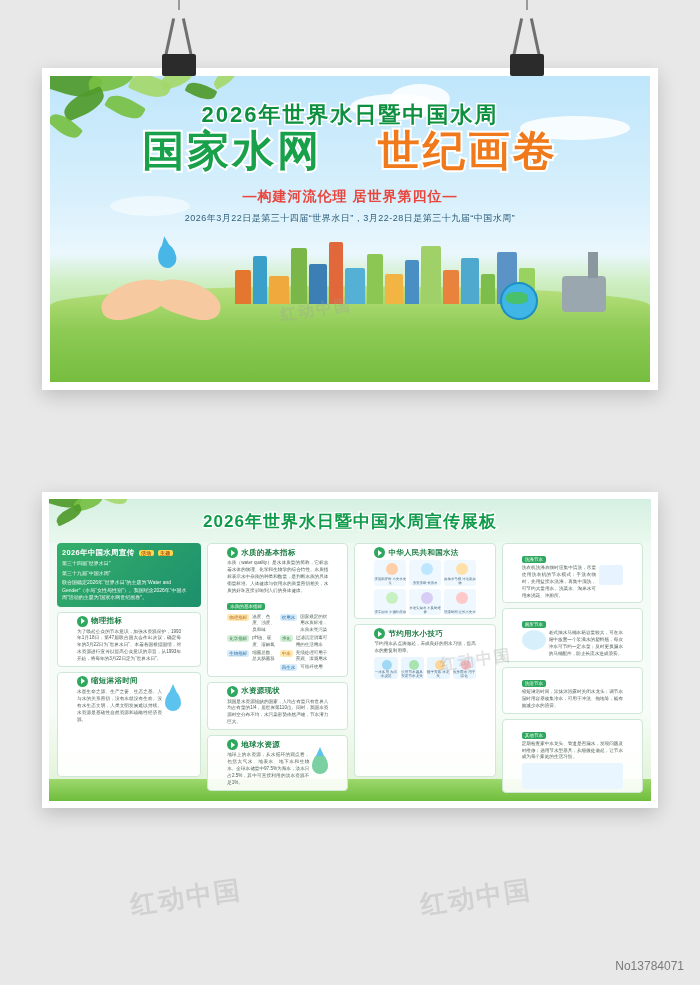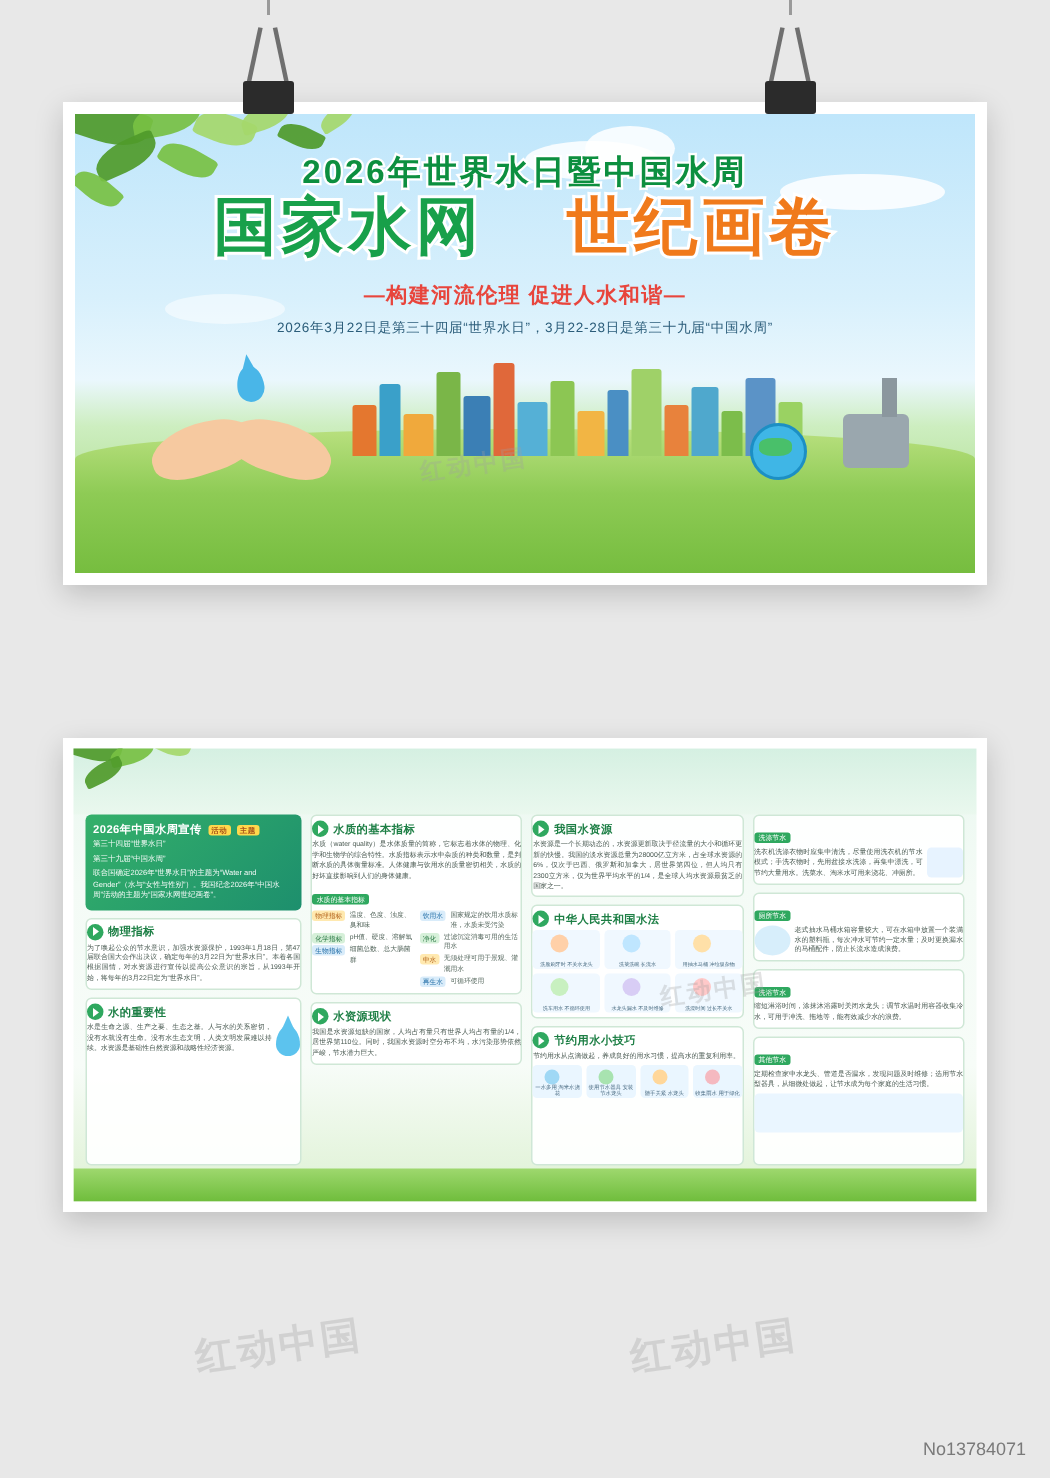--- a/index.html
+++ b/index.html
@@ -71,21 +71,21 @@
      background:linear-gradient(#d5f0e2,#eaf8ee);}
   .b2-title{position:absolute;top:11px;left:0;width:100%;text-align:center;
      font-size:17px;font-weight:bold;letter-spacing:1px;color:#0f9b4a;
      -webkit-text-stroke:2.5px #fff;paint-order:stroke fill;}
   .b2-bottom{position:absolute;bottom:0;left:0;width:100%;height:22px;
      background:linear-gradient(#9ed86e,#6fbd3c);}
   .cols{position:absolute;top:44px;left:8px;right:8px;bottom:24px;display:flex;gap:6px;}
   .col{flex:1;display:flex;flex-direction:column;gap:5px;}
   .col.c1{flex:1.02;}
   .card{background:rgba(255,255,255,.92);border:1px solid #cfe7d6;border-radius:4px;
-     padding:3px 0;box-sizing:border-box;}
+     padding:3px 19px;box-sizing:border-box;}
   .cap{display:flex;align-items:center;gap:3px;margin-bottom:2px;}
   .cap .dot{width:11px;height:11px;border-radius:50%;background:#2fa85f;flex:0 0 auto;
      position:relative;}
   .cap .dot:after{content:"";position:absolute;left:3.5px;top:2.5px;width:0;height:0;
      border-left:4px solid #fff;border-top:3px solid transparent;border-bottom:3px solid transparent;}
   .cap .t{font-size:7.5px;font-weight:bold;color:#1d7f45;letter-spacing:.3px;}
   .body-txt{font-size:4.6px;line-height:1.5;color:#4a5a52;text-align:justify;}
   .hdrcard{background:linear-gradient(135deg,#34b06a,#1d8f6d);border-radius:4px;padding:5px;
      color:#fff;}
   .hdrcard .h1{font-size:7.5px;font-weight:bold;letter-spacing:.3px;}
@@ -153,21 +153,21 @@
     </div>
 
     <div class="b1-top-title">2026年世界水日暨中国水周</div>
 
     <div class="b1-main">
       <span class="g">国家水网</span>
       <span style="display:inline-block;width:26px;"></span>
       <span class="o">世纪画卷</span>
     </div>
 
-    <div class="b1-sub">—构建河流伦理  促进人水和谐—</div>
+    <div class="b1-sub">—构建河流伦理  居世界第四位—</div>
     <div class="b1-note">2026年3月22日是第三十四届“世界水日”，3月22-28日是第三十九届“中国水周”</div>
 
     <div class="ground"></div>
 
     <div class="city">
       <div class="bld" style="left:0px;width:16px;height:34px;background:#e4772f;"></div>
       <div class="bld" style="left:18px;width:14px;height:48px;background:#3aa0c9;"></div>
       <div class="bld" style="left:34px;width:20px;height:28px;background:#f0a93c;"></div>
       <div class="bld" style="left:56px;width:16px;height:56px;background:#7ab648;"></div>
       <div class="bld" style="left:74px;width:18px;height:40px;background:#3b7fb5;"></div>
@@ -192,20 +192,21 @@
 
     <div class="globe"></div>
     <div class="pipe"></div>
     <div class="pipe2"></div>
   </div>
 </div>
 
 <div class="board" id="board2">
   <div class="b2inner">
     <div class="b2-band"></div>
+    <div class="b2-title">2026年世界水日暨中国水周宣传展板</div>
     <div class="b2-bottom"></div>
 
     <div class="leafwrap" style="width:160px;height:60px;">
       <div class="leaf d" style="left:2px;top:0;width:36px;height:16px;transform:rotate(16deg);"></div>
       <div class="leaf" style="left:30px;top:4px;width:30px;height:14px;transform:rotate(-14deg);"></div>
       <div class="leaf l" style="left:58px;top:0px;width:26px;height:12px;transform:rotate(24deg);"></div>
       <div class="leaf d" style="left:12px;top:18px;width:28px;height:12px;transform:rotate(-26deg);"></div>
     </div>
 
     <div class="cols">
@@ -227,21 +228,21 @@
             <span class="dot"></span>
             <span class="t">物理指标</span>
           </div>
           <div class="body-txt">为了唤起公众的节水意识，加强水资源保护，1993年1月18日，第47届联合国大会作出决议，确定每年的3月22日为“世界水日”。本着各国根据国情，对水资源进行宣传以提高公众意识的宗旨，从1993年开始，将每年的3月22日定为“世界水日”。</div>
         </div>
 
 
         <div class="card" style="flex:1;">
           <div class="cap">
             <span class="dot"></span>
-            <span class="t">水的重要性</span>
+            <span class="t">缩短淋浴时间</span>
           </div>
           <div style="display:flex;gap:3px;align-items:flex-start;">
             <div class="body-txt" style="flex:1;">水是生命之源、生产之要、生态之基。人与水的关系密切，没有水就没有生命。没有水生态文明，人类文明发展难以持续。水资源是基础性自然资源和战略性经济资源。</div>
             <div class="wdrop"></div>
           </div>
         </div>
       </div>
 
       <div class="col">
         <div class="card">
@@ -288,30 +289,33 @@
         </div>
 
         <div class="card">
           <div class="cap">
             <span class="dot"></span>
             <span class="t">水资源现状</span>
           </div>
           <div class="body-txt">我国是水资源短缺的国家，人均占有量只有世界人均占有量的1/4，居世界第110位。同时，我国水资源时空分布不均，水污染形势依然严峻，节水潜力巨大。</div>
         </div>
 
+        <div class="card" style="flex:1;">
+          <div class="cap">
+            <span class="dot"></span>
+            <span class="t">地球水资源</span>
+          </div>
+          <div style="display:flex;gap:3px;">
+            <div class="body-txt" style="flex:1;">地球上的水资源，从水循环的观点看，包括大气水、地表水、地下水和生物水。全球水储量中97.5%为海水，淡水只占2.5%，其中可直接利用的淡水资源不足1%。</div>
+            <div class="wdrop" style="background:#7ad0a0;"></div>
+          </div>
+        </div>
       </div>
 
       <div class="col">
-        <div class="card">
-          <div class="cap">
-            <span class="dot"></span>
-            <span class="t">我国水资源</span>
-          </div>
-          <div class="body-txt">水资源是一个长期动态的，水资源更新取决于径流量的大小和循环更新的快慢。我国的淡水资源总量为28000亿立方米，占全球水资源的6%，仅次于巴西、俄罗斯和加拿大，居世界第四位，但人均只有2300立方米，仅为世界平均水平的1/4，是全球人均水资源最贫乏的国家之一。</div>
-        </div>
 
         <div class="card">
           <div class="cap">
             <span class="dot"></span>
             <span class="t">中华人民共和国水法</span>
           </div>
           <div class="grid3">
             <div class="gcell">
               <div class="blob" style="left:12px;top:3px;width:12px;height:12px;background:#ffd0a8;"></div>
               <div class="lbl">洗脸刷牙时

